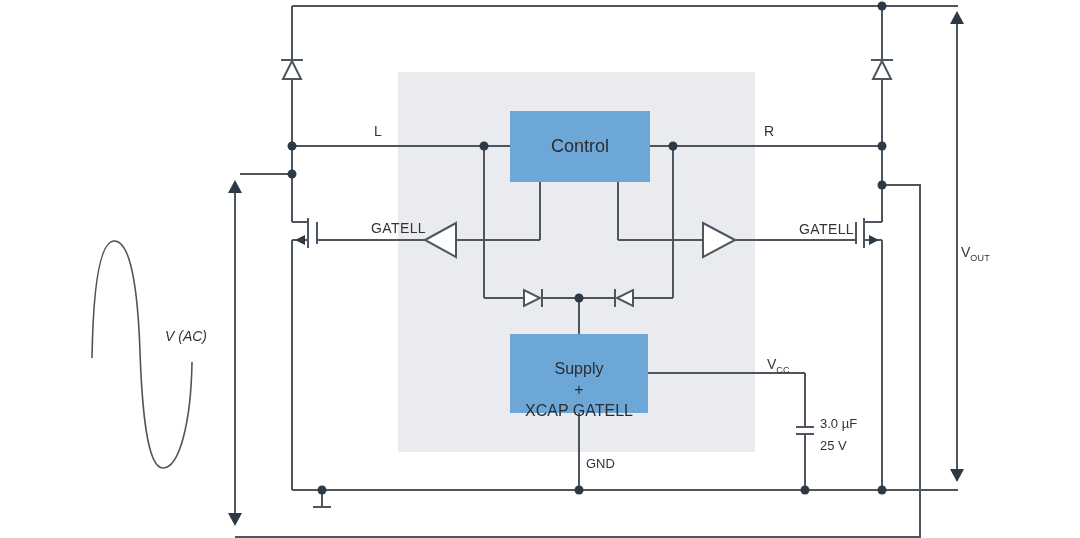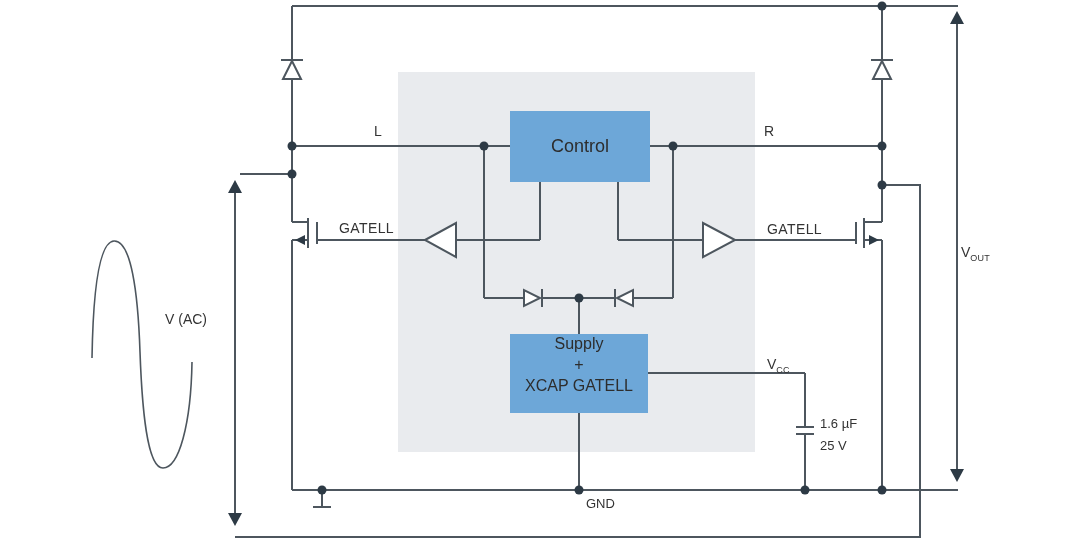--- a/index.html
+++ b/index.html
@@ -19,28 +19,28 @@
   .schematic{position:absolute;left:0;top:0;}
   .wire{stroke:var(--color-wire);stroke-width:2;fill:none;shape-rendering:crispEdges;}
   .thinwire{stroke:var(--color-wire);stroke-width:1.6;fill:none;}
   .sym{stroke:var(--color-wire);stroke-width:2;fill:#ffffff;}
   .solid{fill:var(--color-node);stroke:none;}
   .node{fill:var(--color-node);stroke:none;}
   .ic-fill{fill:var(--color-ic);stroke:none;}
   .block-fill{fill:var(--color-block);stroke:none;}
   .lbl{position:absolute;font-size:14px;line-height:15px;color:var(--color-text);white-space:nowrap;}
   .lbl.small{font-size:13px;line-height:14px;}
-  .lbl.spaced{letter-spacing:0.4px;}
+  .lbl.spaced{letter-spacing:0.4px;margin-left:32px;}
   .sub{font-size:9px;position:relative;top:4px;letter-spacing:0.2px;}
   .block-label{
     position:absolute;display:flex;align-items:center;justify-content:center;
     text-align:center;color:#2d2d2d;border-radius:27px;
   }
   .control-label{left:510px;top:111px;width:140px;height:71px;font-size:18px;}
-  .supply-label{left:510px;top:325px;width:138px;height:79px;font-size:16px;flex-direction:column;line-height:21px;}
+  .supply-label{left:510px;top:350px;width:138px;height:79px;font-size:16px;flex-direction:column;line-height:21px;}
 </style>
 </head>
 <body>
 
 <div class="stage">
 
   <svg class="schematic" width="1080" height="538" viewBox="0 0 1080 538">
 
     <rect class="ic-fill" x="398" y="72" width="357" height="380"></rect>
 
@@ -97,23 +97,23 @@
       <circle class="node" cx="579" cy="490" r="4.5"></circle>
       <circle class="node" cx="805" cy="490" r="4.5"></circle>
       <circle class="node" cx="882" cy="490" r="4.5"></circle>
     </g>
   </svg>
 
   <div class="lbl" style="left:374px;top:124px;">L</div>
   <div class="lbl" style="left:764px;top:124px;">R</div>
   <div class="lbl spaced" style="left:339px;top:221px;">GATELL</div>
   <div class="lbl spaced" style="left:767px;top:222px;">GATELL</div>
-  <div class="lbl" style="left:165px;top:312px;">V (AC)</div>
-  <div class="lbl small" style="left:586px;top:457px;margin-top:40px;">GND</div>
-  <div class="lbl small" style="left:820px;top:417px;">1.6 µF</div>
+  <div class="lbl" style="left:165px;top:329px;font-style:italic;">V (AC)</div>
+  <div class="lbl small" style="left:586px;top:457px;">GND</div>
+  <div class="lbl small" style="left:820px;top:417px;">3.0 µF</div>
   <div class="lbl small" style="left:820px;top:439px;">25 V</div>
 
   <div class="lbl" style="left:767px;top:348px;margin-top:9px;">
     <span>V</span><span class="sub">CC</span>
   </div>
   <div class="lbl" style="left:961px;top:245px;">
     <span>V</span><span class="sub">OUT</span>
   </div>
 
   <div class="block-label control-label">Control</div>

